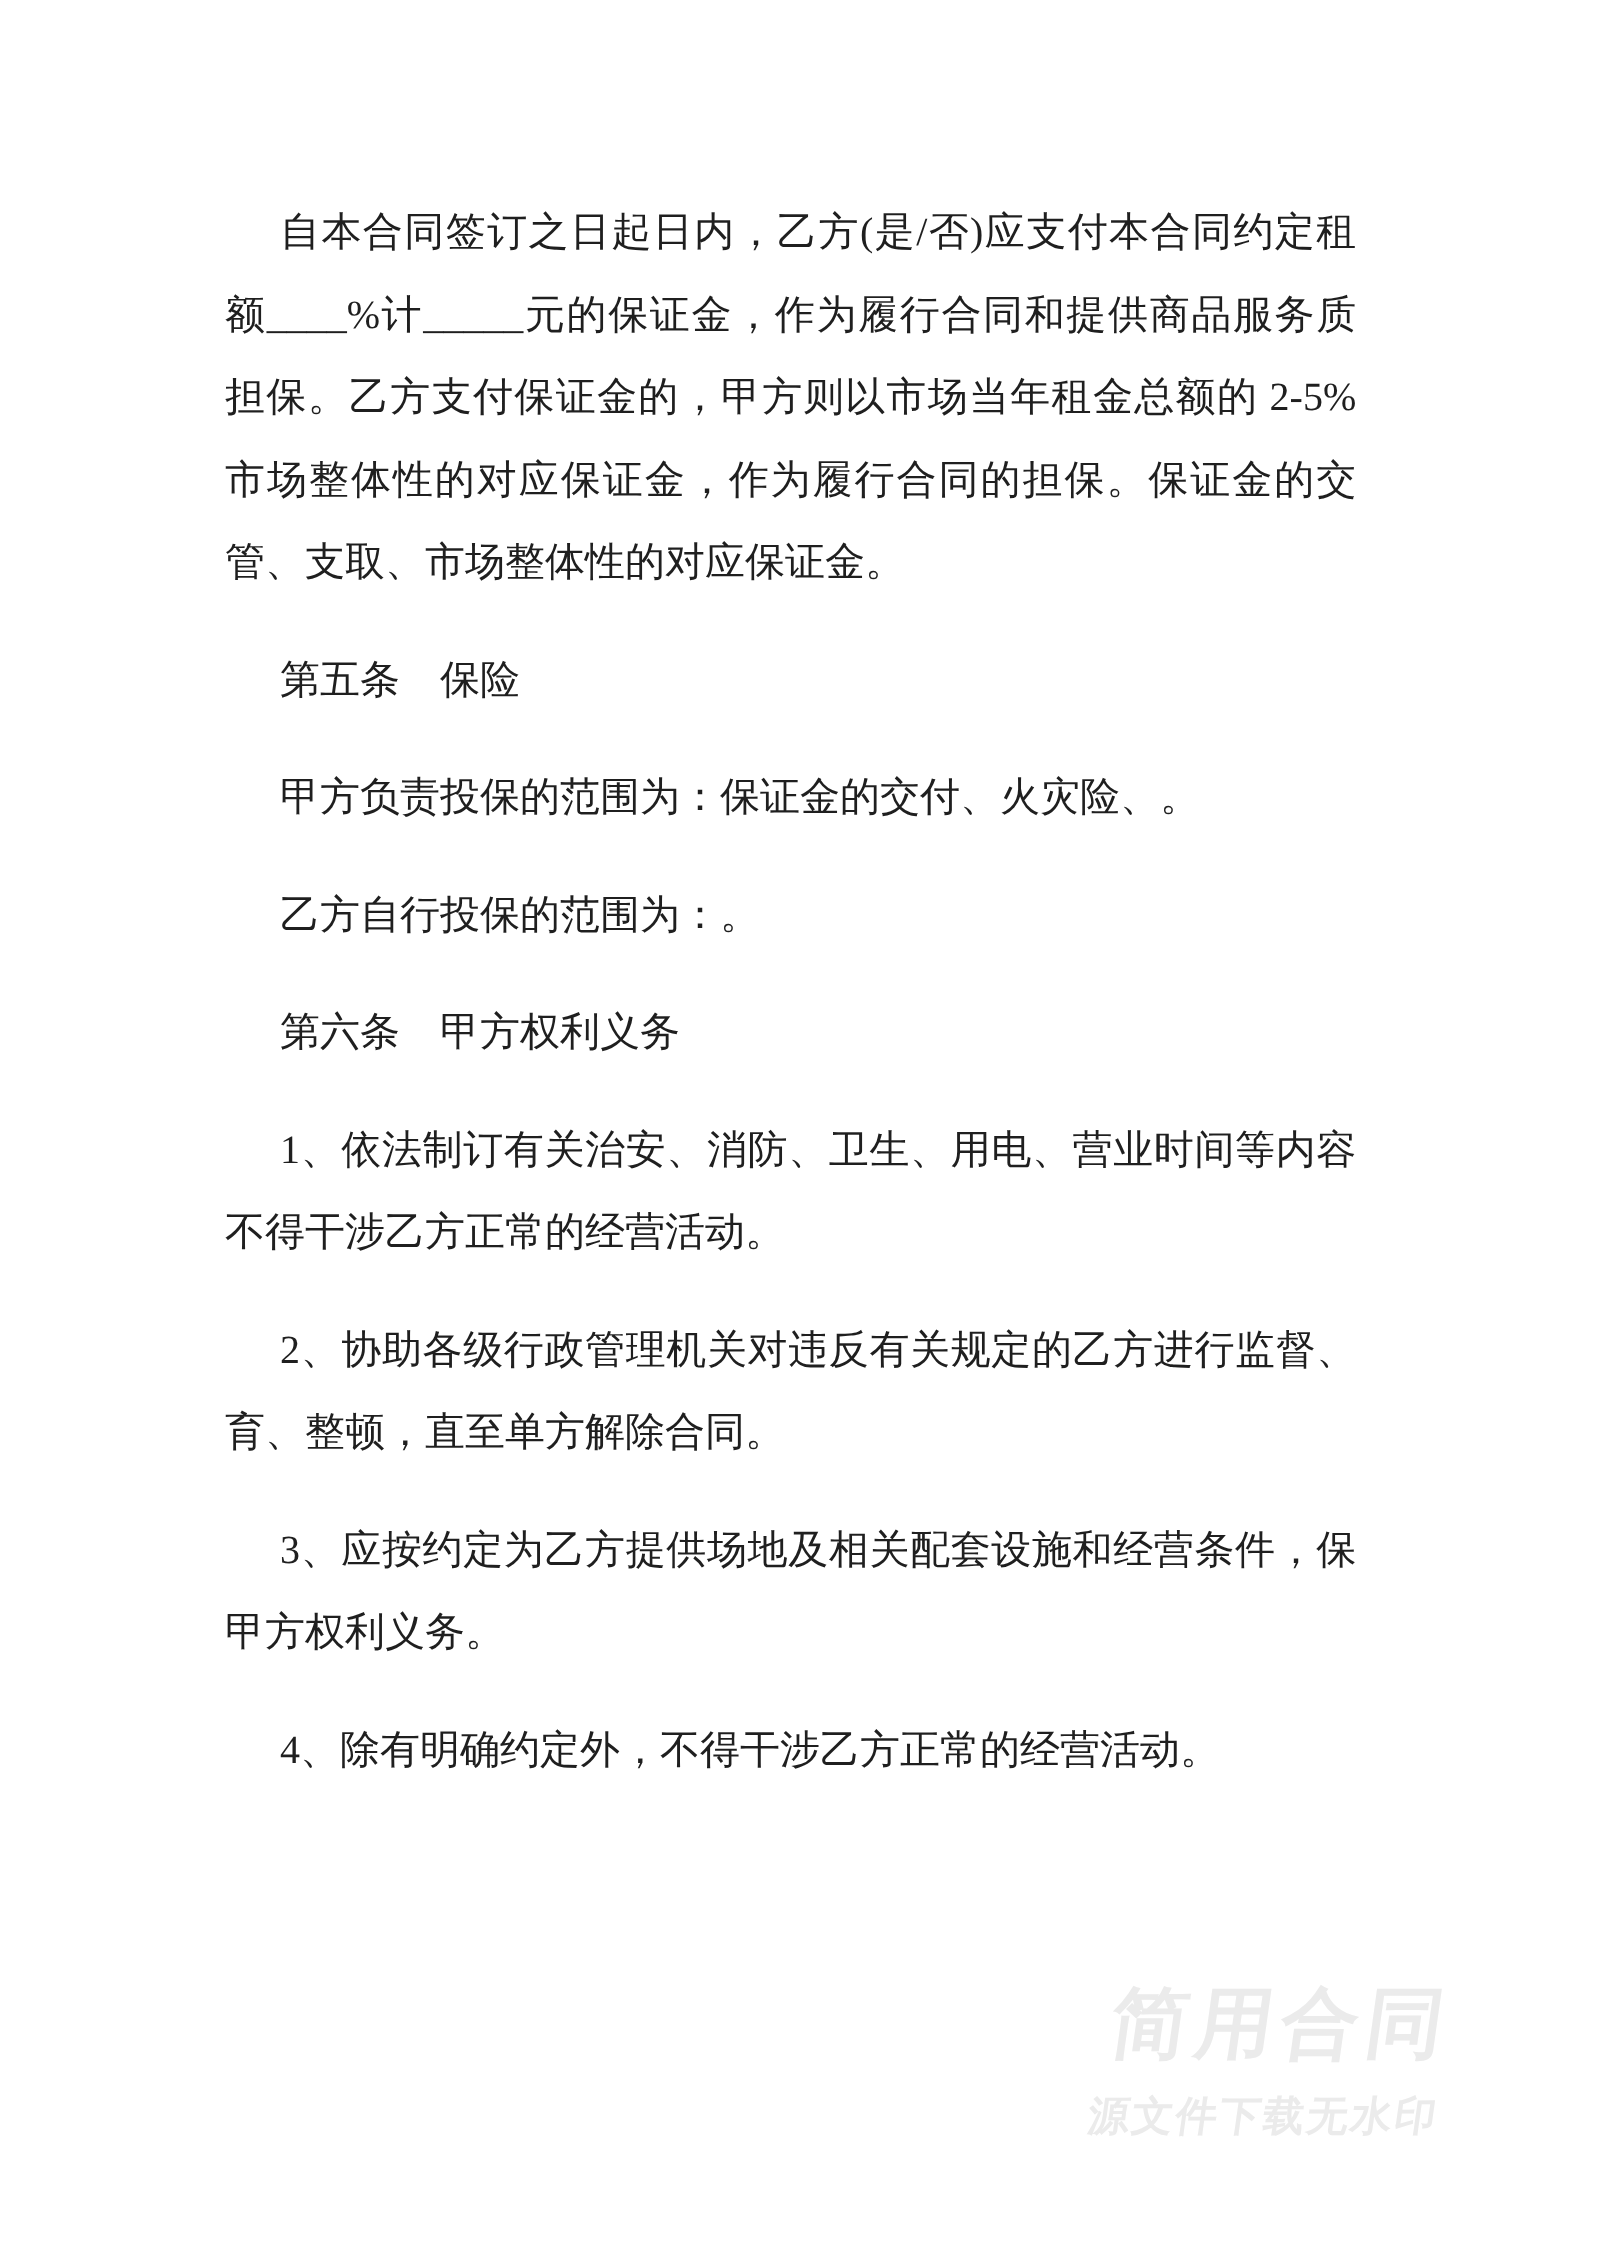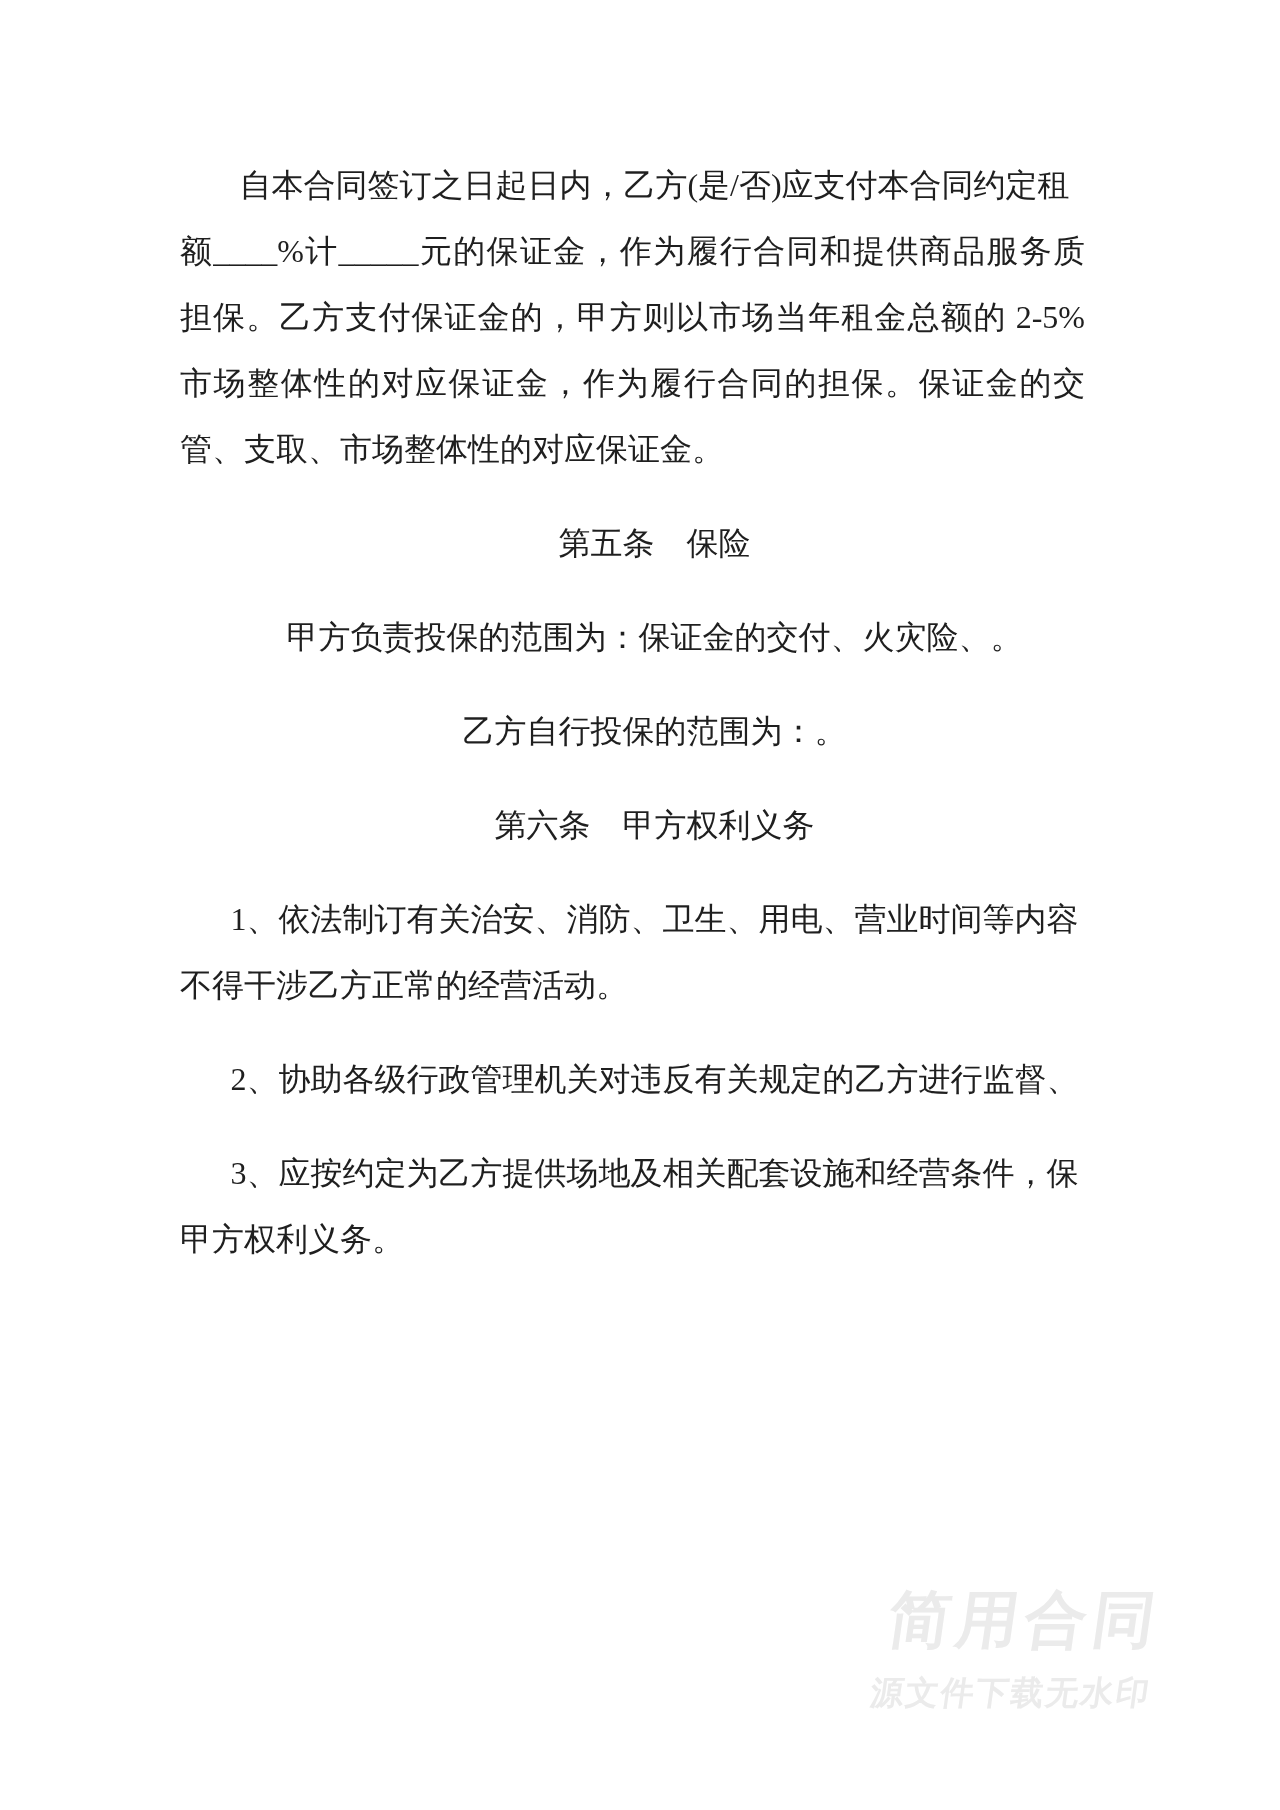--- a/index.html
+++ b/index.html
@@ -30,21 +30,20 @@
     height: 66px;
     line-height: 66px;
     overflow: hidden;
   }
   .line.fill {
     text-align: justify;
     text-align-last: justify;
   }
   .line.first {
     text-indent: 44px;
-    text-align: center;
   }
   .spacer {
     height: 78px;
   }
   .watermark {
     position: absolute;
     top: 1588px;
     right: 123px;
     width: 420px;
     text-align: right;
@@ -90,24 +89,28 @@
       </div>
       <div class="para">
         <div class="line first">第六条　甲方权利义务</div>
       </div>
       <div class="para">
         <div class="line fill first">1、依法制订有关治安、消防、卫生、用电、营业时间等内容的</div>
         <div class="line">不得干涉乙方正常的经营活动。</div>
       </div>
       <div class="para">
         <div class="line fill first">2、协助各级行政管理机关对违反有关规定的乙方进行监督、教</div>
+        <div class="line">育、整顿，直至单方解除合同。</div>
       </div>
       <div class="para">
         <div class="line fill first">3、应按约定为乙方提供场地及相关配套设施和经营条件，保障</div>
         <div class="line">甲方权利义务。</div>
+      </div>
+      <div class="para">
+        <div class="line first">4、除有明确约定外，不得干涉乙方正常的经营活动。</div>
       </div>
       <div class="spacer"></div>
     </div>
   <div class="watermark" style="color: rgb(235, 235, 235);">
     <div class="wm-line1">简用合同</div>
     <div class="wm-line2">源文件下载无水印</div>
   </div>
 </div>
 
 </body></html>

